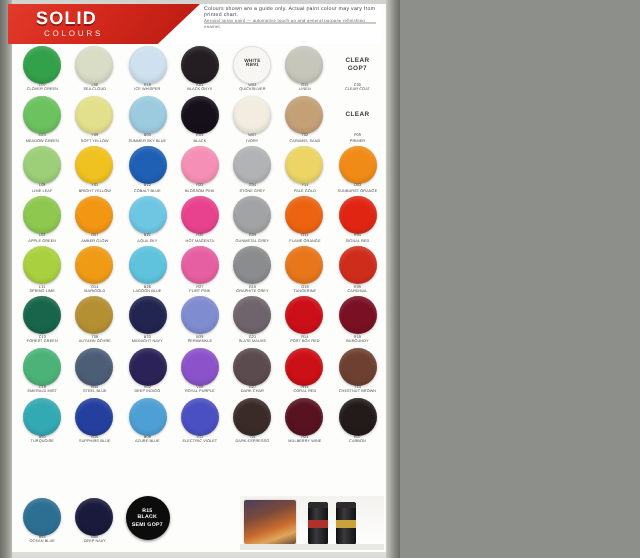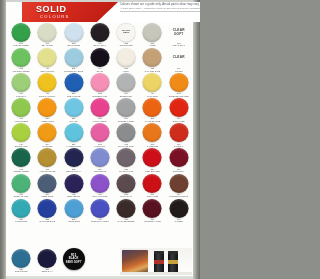--- a/index.html
+++ b/index.html
@@ -14,21 +14,21 @@
     box-sizing:border-box;
   }
   
   .edge-left{position:absolute;left:0;top:0;width:6px;height:279px;
     background:linear-gradient(90deg,#6f6f6a,#8e8e88 55%,#b9b9b2);}
   .edge-right{position:absolute;right:0;top:0;width:7px;height:279px;
     background:linear-gradient(90deg,#c6c7c1,#8a8b85 60%,#6b6c66);}
   .sheet{position:absolute;left:6px;top:2px;right:7px;bottom:3px;background:#fdfdfc;}
 
   
-  .header{position:absolute;left:22px;top:2px;width:187px;height:20px;overflow:hidden;background:#ffffff;padding-left:35px;}
+  .header{position:absolute;left:4px;top:2px;width:187px;height:20px;overflow:hidden;background:#ffffff;}
   .banner{
     position:absolute;left:0;top:0;width:96px;height:20px;
     background:linear-gradient(125deg,#e23b2a 0%,#d4281c 45%,#b81b12 100%);
     clip-path:polygon(0 0,100% 0,78% 100%,0 100%);
     color:#fff;
   }
   .banner .t1{position:absolute;left:14px;top:2px;font-size:9px;font-weight:bold;letter-spacing:.6px;
     text-shadow:0 1px 0 rgba(0,0,0,.35);}
   .banner .t2{position:absolute;left:18px;top:11.5px;font-size:4px;letter-spacing:1.4px;opacity:.92;}
   .hdr-text{position:absolute;left:98px;top:1px;right:2px;color:#5a5c5e;}

